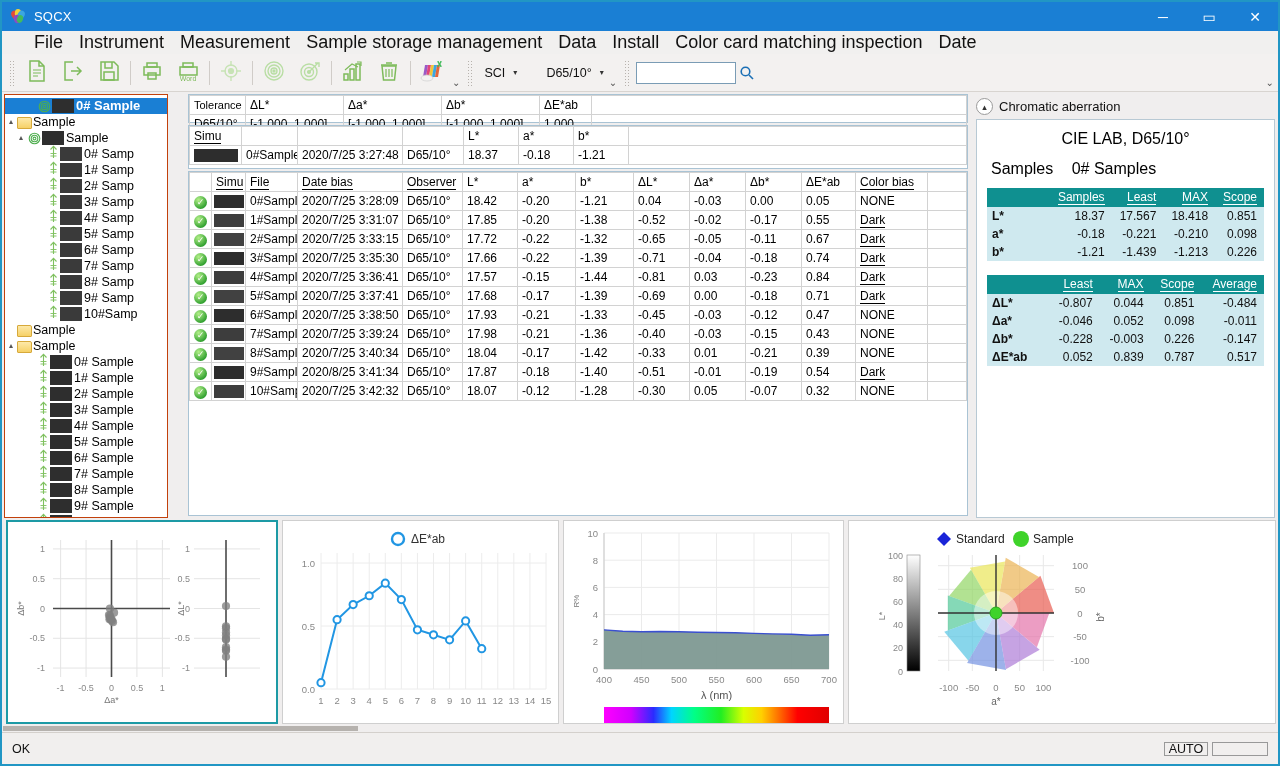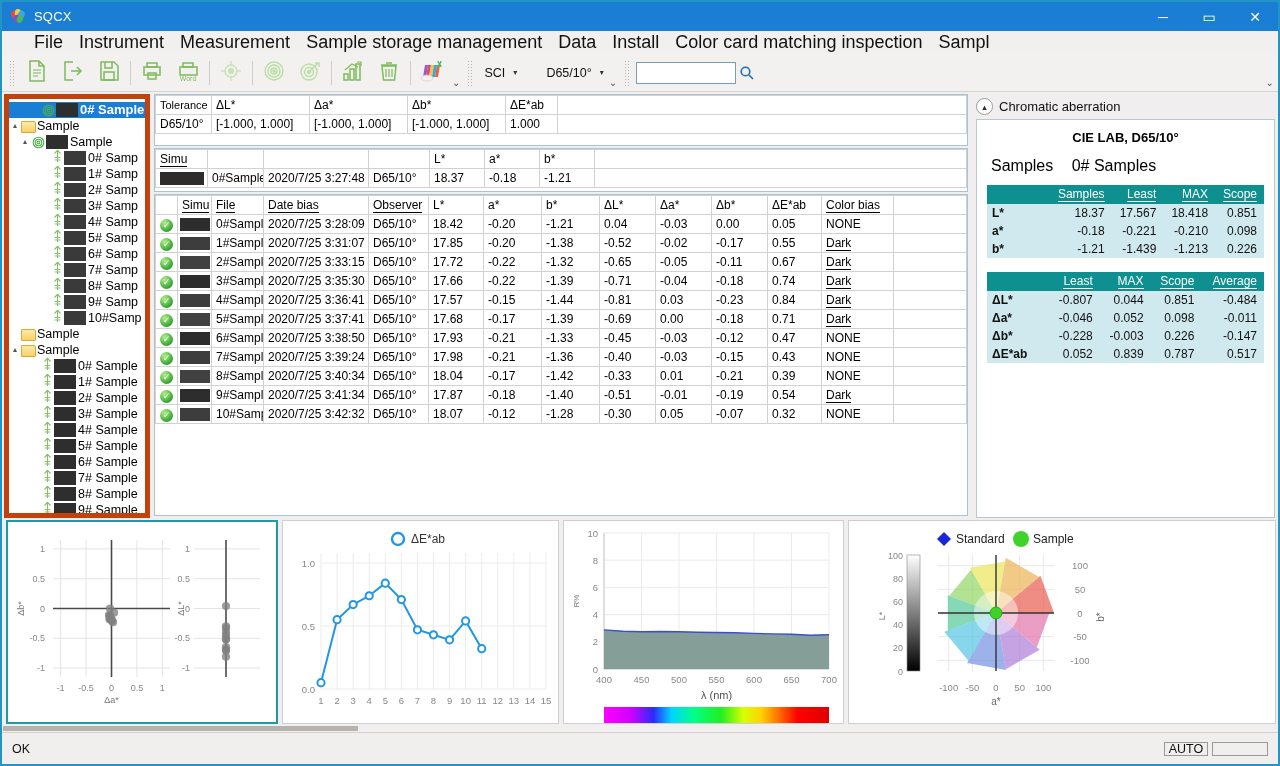--- a/index.html
+++ b/index.html
@@ -54,22 +54,22 @@
   .combo.w1 { width:62px;text-align:right; }
   .searchbox {
     width:100px; height:22px; border:1px solid #7a9cb5; background:#fff; margin-left:2px;
   }
   .search-ico { width:22px; height:22px; display:flex; align-items:center; justify-content:center; }
   
   .body {
     flex:1 1 auto; display:flex; min-height:0; background:#f0eeee;
   }
   .tree-pane {
-    width:146px; background:#ffffff; border:5px solid #c2410c;
-    margin:2px 0 0 2px; overflow:hidden; position:relative; flex:0 0 auto;
+    width:164px; background:#ffffff; border:1px solid #c2410c;
+    margin:2px 16px 0 2px; overflow:hidden; position:relative; flex:0 0 auto;
   }
   .center-pane { flex:1 1 auto; display:flex; flex-direction:column; min-width:0; }
   .right-col { width:308px; flex:0 0 auto; display:flex; flex-direction:column; }
   
   .tree { padding:3px 0 0 0; font-size:12.5px; line-height:16px; color:#000; }
   .tnode { display:flex; align-items:center; height:16px; white-space:nowrap; }
   .tw { width:12px; flex:0 0 auto; display:flex; align-items:center; justify-content:center;
         font-size:8px; color:#555; }
   .swatch { width:22px; height:14px; background:#2e2e2e; flex:0 0 auto; }
   .swatch.g { background:#3a3a3a; }
@@ -87,40 +87,40 @@
   .panel {
     background:#fff; border:1px solid #a9c3d4; margin:2px 2px 0 4px;
   }
   table.grid { border-collapse:collapse; font-size:12px; color:#000; table-layout:fixed; }
   table.grid th, table.grid td {
     border:1px solid #d2d2d2; padding:1px 4px; text-align:left;
     font-weight:normal; white-space:nowrap; overflow:hidden; height:19px;
   }
   table.grid th { background:#fff; }
   table.grid th span.hdr { border-bottom:1px solid #000; }
-  .tol-panel { height:52px; }
+  .tol-panel { height:29px; }
   .simu-panel { height:44px; }
   .rows-panel { flex:1 1 auto; margin-bottom:2px; overflow:hidden; }
   .ok-dot {
     width:13px; height:13px; border-radius:50%;
     background:radial-gradient(circle at 35% 30%, #b4f08a, #2c9d2c 75%);
     display:inline-flex; align-items:center; justify-content:center;
     color:#fff; font-size:9px; line-height:1;
   }
   .cellswatch { width:40px; height:13px; background:#2d2d2d; display:block; }
   .cellswatch.g2 { background:#3d3d3d; }
   .cellswatch.g3 { background:#414141; }
   .uline { border-bottom:1px solid #000; }
   
   .chrom-head { display:flex; align-items:center; padding:6px 0 4px 6px; font-size:13px; color:#111; }
   .circ-btn { width:17px; height:17px; border:1px solid #9a9a9a; border-radius:50%;
               display:flex; align-items:center; justify-content:center; font-size:9px;
               margin-right:6px; background:#fff; color:#333; }
   .chrom-box { background:#fff; border:1px solid #b8c9d4; margin:0 3px 0 6px; flex:1 1 auto; padding:8px 10px; }
-  .chrom-title { text-align:center; font-weight:bold; font-size:13px; margin:2px 0 12px; }
+  .chrom-title { text-align:center; font-weight:normal; font-size:16px; margin:2px 0 12px; }
   .chrom-sub { font-size:16px; margin:0 0 10px 4px; }
   .chrom-sub span { margin-right:14px; }
   table.ctab { border-collapse:collapse; width:100%; font-size:12px; margin-bottom:14px; }
   table.ctab th {
     background:#0f9090; color:#fff; font-weight:normal; text-align:right; padding:2px 7px 3px 4px;
   }
   table.ctab th span { border-bottom:1px solid #fff; }
   table.ctab td { background:#cfe9ef; text-align:right; padding:2px 7px 2px 4px; color:#111; }
   table.ctab td.lead { text-align:left; font-weight:bold; padding-left:5px; }
   
@@ -163,21 +163,21 @@
   </div>
 
   <div class="menubar" id="menubar">
       <div>File</div>
       <div>Instrument</div>
       <div>Measurement</div>
       <div>Sample storage management</div>
       <div>Data</div>
       <div>Install</div>
       <div>Color card matching inspection</div>
-      <div>Sampl</div>
+      <div>Date</div>
     </div>
 
   <div class="toolbar">
     <span class="grip"></span>
 
     <div class="tb-btn">
       <span>
         <svg width="24" height="24" viewBox="0 0 24 24" fill="none" stroke="#7dbb5a" stroke-width="1.5">
           <path d="M5 2h9l5 5v15H5z"></path>
             <path d="M14 2v5h5"></path>
@@ -893,21 +893,21 @@
                 <td>0.39</td>
                 <td><span>NONE</span></td>
                 <td></td>
               </tr>
               <tr>
                 <td style="text-align:center;padding:0"><span class="ok-dot">✓</span></td>
                 <td style="padding:1px 2px">
                   <span class="cellswatch " style="width:30px"></span>
                 </td>
                 <td>9#Sample</td>
-                <td>2020/7/25 3:41:34</td>
+                <td>2020/8/25 3:41:34</td>
                 <td>D65/10°</td>
                 <td>17.87</td>
                 <td>-0.18</td>
                 <td>-1.40</td>
                 <td>-0.51</td>
                 <td>-0.01</td>
                 <td>-0.19</td>
                 <td>0.54</td>
                 <td><span class="uline">Dark</span></td>
                 <td></td>

